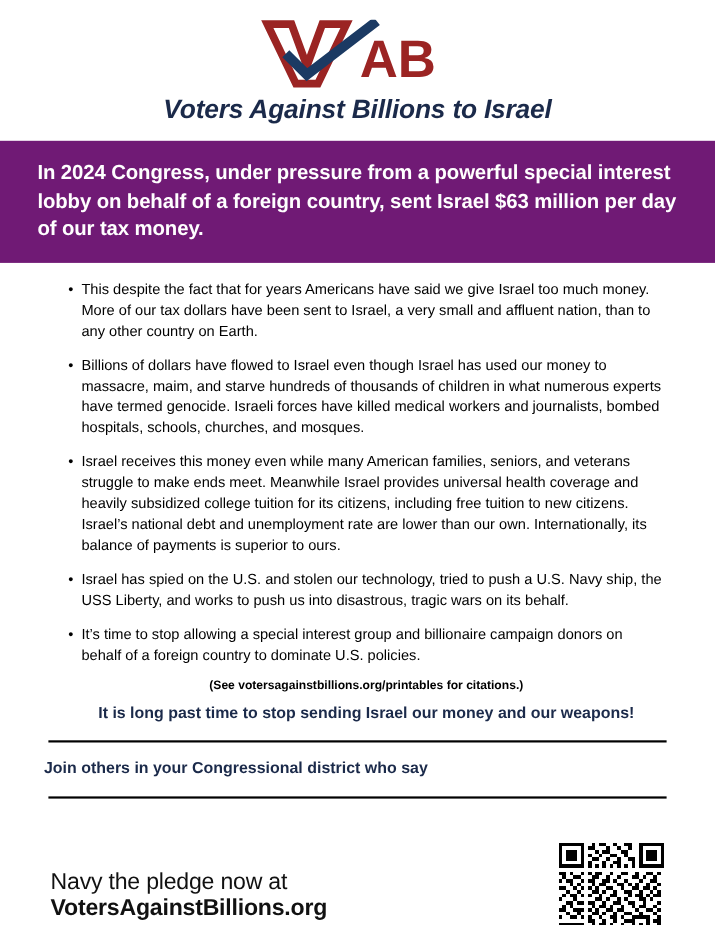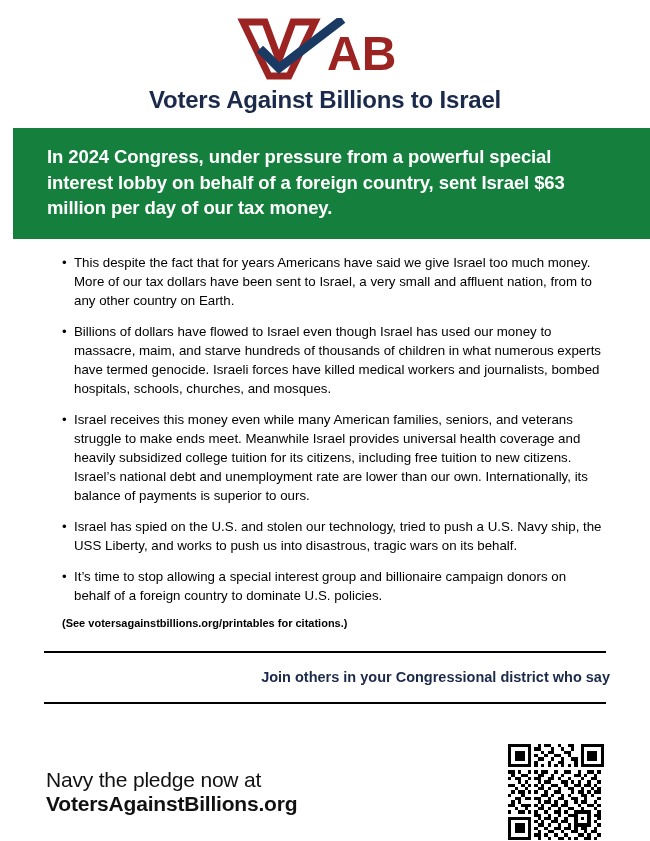--- a/index.html
+++ b/index.html
@@ -38,32 +38,32 @@
 
   
   .org-title {
     text-align: center;
     font-size: 24px;
     font-weight: bold;
     color: #1b2a4a;
     letter-spacing: -0.2px;
     margin-top: 6px;
     margin-bottom: 14px;
+    font-style: italic;
   }
 
   
   .banner {
-    background: #15803d;
+    background: #701a75;
     color: #ffffff;
     padding: 16px 28px 18px 34px;
     font-size: 18.5px;
     font-weight: bold;
     line-height: 1.38;
     letter-spacing: -0.1px;
-    margin-left: 13px;
   }
 
   
   .content {
     padding: 14px 46px 0 62px;
   }
   .bullet {
     display: flex;
     font-size: 13.3px;
     line-height: 1.43;
@@ -74,44 +74,44 @@
     width: 12px;
     flex: 0 0 12px;
     font-size: 13.3px;
     line-height: 1.43;
   }
   .bullet .txt {
     flex: 1 1 auto;
   }
 
   .citation {
-    text-align: left;
+    text-align: center;
     font-size: 11px;
     font-weight: bold;
     margin-top: 4px;
-    margin-bottom: 22px;
+    margin-bottom: 12px;
   }
 
   .tagline {
     text-align: center;
     font-size: 14.5px;
     font-weight: bold;
     color: #1b2a4a;
     margin-bottom: 16px;
     padding: 0 18px;
   }
 
   
   .rule {
     height: 2px;
     background: #000;
     margin: 0 44px;
   }
   .join {
-    text-align: right;
+    text-align: left;
     font-size: 14.5px;
     font-weight: bold;
     color: #1b2a4a;
     line-height: 1.45;
     padding: 14px 40px 14px 40px;
   }
 
   
   .footer {
     display: flex;
@@ -152,41 +152,42 @@
     </div>
   </div>
 
   <div class="org-title">Voters Against Billions to Israel</div>
 
   <div class="banner">In 2024 Congress, under pressure from a powerful special interest lobby on behalf of a foreign country, sent Israel $63 million per day of our tax money.</div>
 
   <div class="content">
     <div class="bullet">
       <span class="dot">•</span>
-      <span class="txt">This despite the fact that for years Americans have said we give Israel too much money. More of our tax dollars have been sent to Israel, a very small and affluent nation, from to any other country on Earth.</span>
+      <span class="txt">This despite the fact that for years Americans have said we give Israel too much money. More of our tax dollars have been sent to Israel, a very small and affluent nation, than to any other country on Earth.</span>
     </div>
     <div class="bullet">
       <span class="dot">•</span>
       <span class="txt">Billions of dollars have flowed to Israel even though Israel has used our money to massacre, maim, and starve hundreds of thousands of children in what numerous experts have termed genocide. Israeli forces have killed medical workers and journalists, bombed hospitals, schools, churches, and mosques.</span>
     </div>
     <div class="bullet">
       <span class="dot">•</span>
       <span class="txt">Israel receives this money even while many American families, seniors, and veterans struggle to make ends meet. Meanwhile Israel provides universal health coverage and heavily subsidized college tuition for its citizens, including free tuition to new citizens. Israel’s national debt and unemployment rate are lower than our own. Internationally, its balance of payments is superior to ours.</span>
     </div>
     <div class="bullet">
       <span class="dot">•</span>
       <span class="txt">Israel has spied on the U.S. and stolen our technology, tried to push a U.S. Navy ship, the USS Liberty, and works to push us into disastrous, tragic wars on its behalf.</span>
     </div>
     <div class="bullet">
       <span class="dot">•</span>
       <span class="txt">It’s time to stop allowing a special interest group and billionaire campaign donors on behalf of a foreign country to dominate U.S. policies.</span>
     </div>
 
     <div class="citation">(See votersagainstbillions.org/printables for citations.)</div>
 
+    <div class="tagline">It is long past time to stop sending Israel our money and our weapons!</div>
   </div>
 
   <div class="rule"></div>
   <div class="join">
     <div>Join others in your Congressional district who say</div>
   </div>
   <div class="rule"></div>
 
   <div class="footer">
     <div class="pledge">

